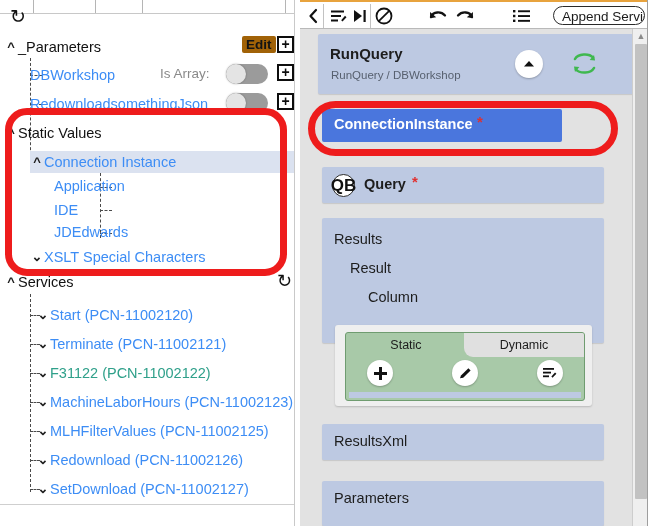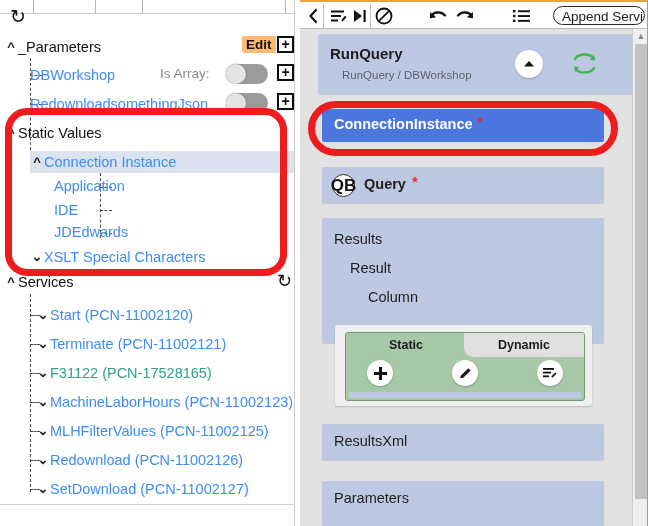--- a/index.html
+++ b/index.html
@@ -43,21 +43,21 @@
   }
   .node-link{color:#3d8df5;}
   .node-link-green{color:#2fa08a;}
   .node-black{color:#111111;font-size:14.5px;}
 
   .dashline{position:absolute;border-left:1px dashed #4a4a4a;}
   .dashline-h{position:absolute;border-top:1px dashed #4a4a4a;}
 
   .edit-badge{
     position:absolute;left:242px;top:36px;
-    background:#fdba74;color:#141414;font-size:13.5px;
+    background:#a16207;color:#141414;font-size:13.5px;
     padding:1px 4px;border-radius:2px;font-weight:600;
   }
   .plus-box{
     position:absolute;width:17px;height:17px;border:2px solid #0d0d0d;
     box-sizing:border-box;color:#0d0d0d;font-size:14px;line-height:13px;
     text-align:center;font-weight:bold;background:#fff;
   }
   .toggle{
     position:absolute;width:42px;height:20px;border-radius:10px;background:#9b9b9b;
   }
@@ -259,21 +259,21 @@
     <div class="dashline-h" style="left:30px;top:460px;width:10px;"></div>
     <div class="dashline-h" style="left:30px;top:489px;width:10px;"></div>
 
     <div class="tree-row" style="left:36px;top:304px;">
       <span class="chev">⌄</span><span class="node-link">Start (PCN-11002120)</span>
     </div>
     <div class="tree-row" style="left:36px;top:333px;">
       <span class="chev">⌄</span><span class="node-link">Terminate (PCN-11002121)</span>
     </div>
     <div class="tree-row" style="left:36px;top:362px;">
-      <span class="chev">⌄</span><span class="node-link-green">F31122 (PCN-17528165)</span>
+      <span class="chev">⌄</span><span class="node-link-green">F31122 (PCN-11002122)</span>
     </div>
     <div class="tree-row" style="left:36px;top:391px;">
       <span class="chev">⌄</span><span class="node-link">MachineLaborHours (PCN-11002123)</span>
     </div>
     <div class="tree-row" style="left:36px;top:420px;">
       <span class="chev">⌄</span><span class="node-link">MLHFilterValues (PCN-11002125)</span>
     </div>
     <div class="tree-row" style="left:36px;top:449px;">
       <span class="chev">⌄</span><span class="node-link">Redownload (PCN-11002126)</span>
     </div>
@@ -340,54 +340,54 @@
         </svg>
       </div>
 
       <div class="append-pill">Append Service C</div>
     </div>
 
     <div class="rp-canvas">
 
       <div class="card" style="left:18px;top:5px;width:343px;height:60px;">
         <div class="card-title" style="left:12px;top:11px;">RunQuery</div>
-        <div class="card-sub" style="left:24px;top:35px;">RunQuery / DBWorkshop</div>
+        <div class="card-sub" style="left:13px;top:35px;">RunQuery / DBWorkshop</div>
         <div class="circle-btn" style="left:197px;top:16px;width:28px;height:28px;">
           <svg width="14" height="10" viewBox="0 0 14 10">
               <path d="M2 7.5 L7 2 L12 7.5 Z" fill="#111"></path>
             </svg>
         </div>
         <div class="sync-green" style="left:251px;top:14px;">
           <svg width="31" height="31" viewBox="0 0 31 31">
             <path d="M6 11 C9 5.5, 20 5, 24 9.5" stroke="#3fb84f" stroke-width="2.6" fill="none" stroke-linecap="round"></path>
             <path d="M25 7 L26 12.5 L20.6 12 Z" fill="#3fb84f"></path>
             <path d="M25 20 C22 25.5, 11 26, 7 21.5" stroke="#3fb84f" stroke-width="2.6" fill="none" stroke-linecap="round"></path>
             <path d="M6 24 L5 18.5 L10.4 19 Z" fill="#3fb84f"></path>
           </svg>
         </div>
       </div>
 
-      <div class="conn-sel" style="left:22px;top:80px;width:282px;height:33px;">
+      <div class="conn-sel" style="left:22px;top:80px;width:240px;height:33px;">
         <span class="txt">ConnectionInstance</span>
         <span class="req-star" style="position:absolute;left:155px;top:4px;">*</span>
       </div>
 
       <div class="card" style="left:22px;top:138px;width:282px;height:36px;">
         <div class="qb-badge" style="left:10px;top:7px;">QB</div>
         <div style="position:absolute;left:42px;top:9px;font-size:14.5px;color:#1d1d1d;font-weight:bold;">Query</div>
         <div class="req-star" style="position:absolute;left:90px;top:6px;">*</div>
       </div>
 
       <div class="card" style="left:22px;top:189px;width:282px;height:125px;">
         <div class="res-line" style="left:12px;top:13px;">Results</div>
         <div class="res-line" style="left:28px;top:42px;">Result</div>
         <div class="res-line" style="left:46px;top:71px;">Column</div>
       </div>
 
-      <div class="tabwrap" style="left:35px;top:296px;width:257px;height:81px;font-weight:bold;">
+      <div class="tabwrap" style="left:35px;top:296px;width:257px;height:81px;">
         <div class="tabbox" style="left:10px;top:7px;width:238px;height:67px;">
           <div class="tab-inactive" style="left:118px;top:0px;width:120px;height:24px;"></div>
           <div class="tab-label" style="left:0px;top:5px;width:120px;">Static</div>
           <div class="tab-label" style="left:118px;top:5px;width:120px;">Dynamic</div>
 
           <div class="circle-btn" style="left:21px;top:27px;width:26px;height:26px;">
             <svg width="15" height="15" viewBox="0 0 15 15">
                 <rect x="6" y="1" width="3" height="13" fill="#111"></rect>
                 <rect x="1" y="6" width="13" height="3" fill="#111"></rect>
               </svg>

